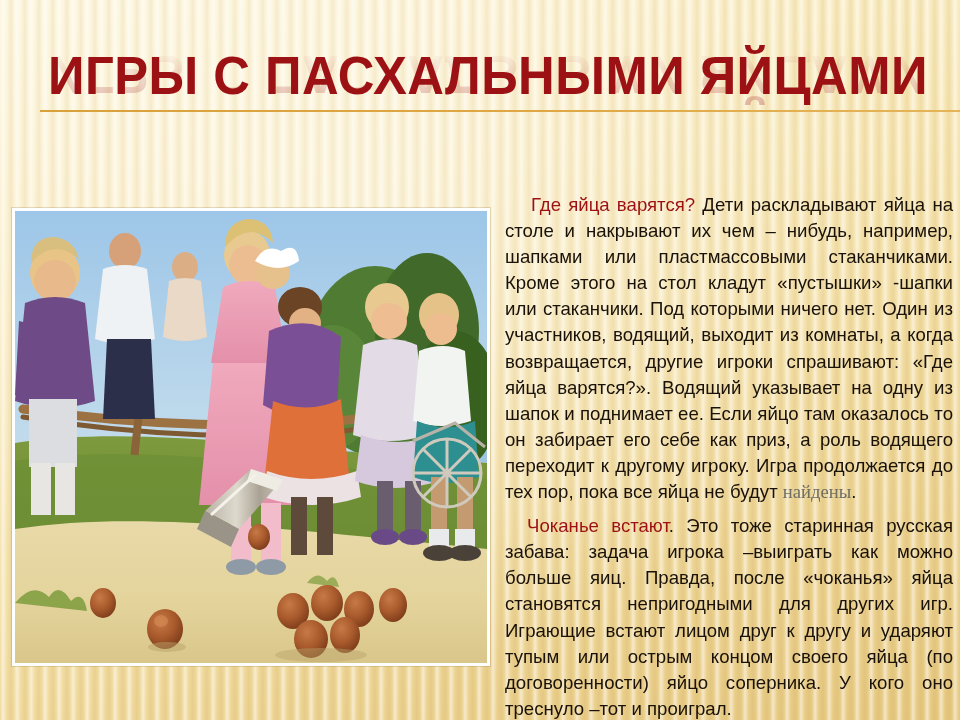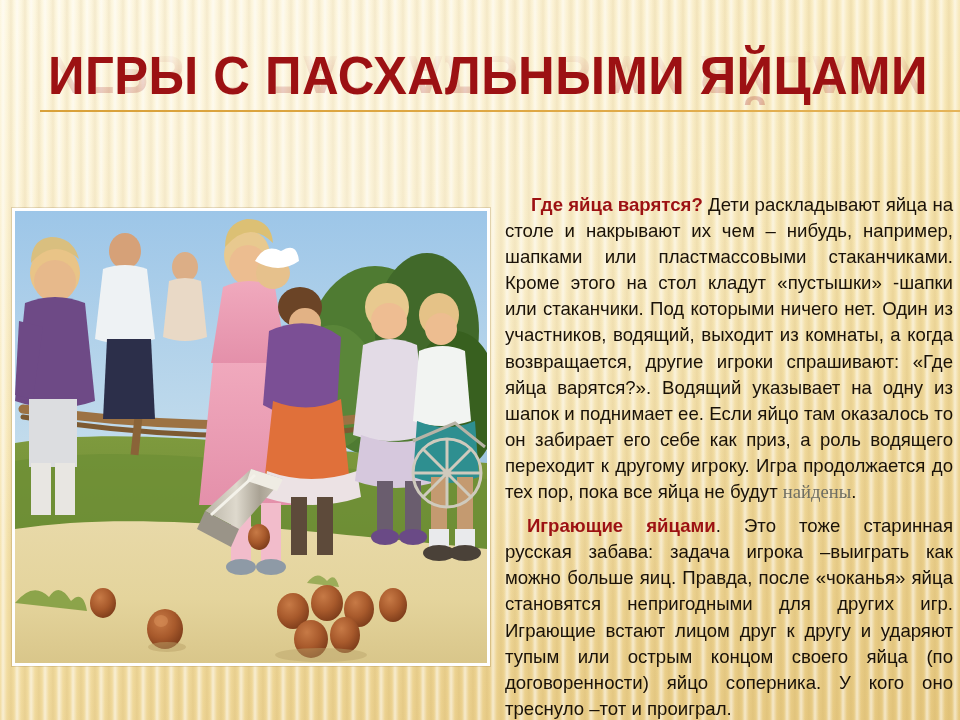--- a/index.html
+++ b/index.html
@@ -136,21 +136,21 @@
     color: #1a1208;
     font-family: "Liberation Sans", sans-serif;
     font-size: 18.6px;
     line-height: 26.1px;
     text-align: justify;
   }
   .para { margin: 0 0 8px 0; text-indent: 26px; }
   .para.p2 { text-indent: 22px; }
   .lead {
     color: #9C1113;
-    font-weight: bold;
+    font-weight: normal;
   }
   .muted { color: #6E6E63; font-family: Liberation Serif, serif; }
 </style>
 </head>
 <body>
 
 <div class="slide">
 
   <div class="title-zone">
     <div class="title-rule"></div>
@@ -314,17 +314,17 @@
         <ellipse cx="152" cy="436" rx="19" ry="5" fill="#b9a268" opacity="0.5"></ellipse>
         <ellipse cx="306" cy="444" rx="46" ry="7" fill="#b9a268" opacity="0.45"></ellipse>
       </svg>
     </div>
   </div>
 
   <div class="body-col">
 
     <p class="para p1"><span class="lead">Где яйца варятся?</span><span> Дети раскладывают яйца на столе и накрывают их чем – нибудь, например, шапками или пластмассовыми стаканчиками. Кроме этого на стол кладут «пустышки» -шапки  или стаканчики. Под которыми ничего нет. Один из участников, водящий,  выходит  из комнаты,  а  когда возвращается,  другие  игроки  спрашивают: «Где яйца варятся?». Водящий указывает на одну  из шапок  и поднимает ее. Если яйцо там оказалось то он забирает его себе как приз, а роль водящего переходит к другому игроку. Игра продолжается до тех пор, пока все яйца не будут </span><span class="muted">найдены</span><span>.</span></p>
 
-    <p class="para p2"><span class="lead">Играющие яйцами</span><span>.  Это тоже старинная русская забава: задача игрока –выиграть как можно больше яиц. Правда, после «чоканья» яйца становятся непригодными для других игр. Играющие встают лицом друг к другу и ударяют тупым или острым концом своего яйца (по договоренности) яйцо соперника. У кого оно треснуло –тот и проиграл.</span></p>
+    <p class="para p2"><span class="lead">Чоканье встают</span><span>.  Это тоже старинная русская забава: задача игрока –выиграть как можно больше яиц. Правда, после «чоканья» яйца становятся непригодными для других игр. Играющие встают лицом друг к другу и ударяют тупым или острым концом своего яйца (по договоренности) яйцо соперника. У кого оно треснуло –тот и проиграл.</span></p>
 
   </div>
 
 </div>
 
 </body></html>

